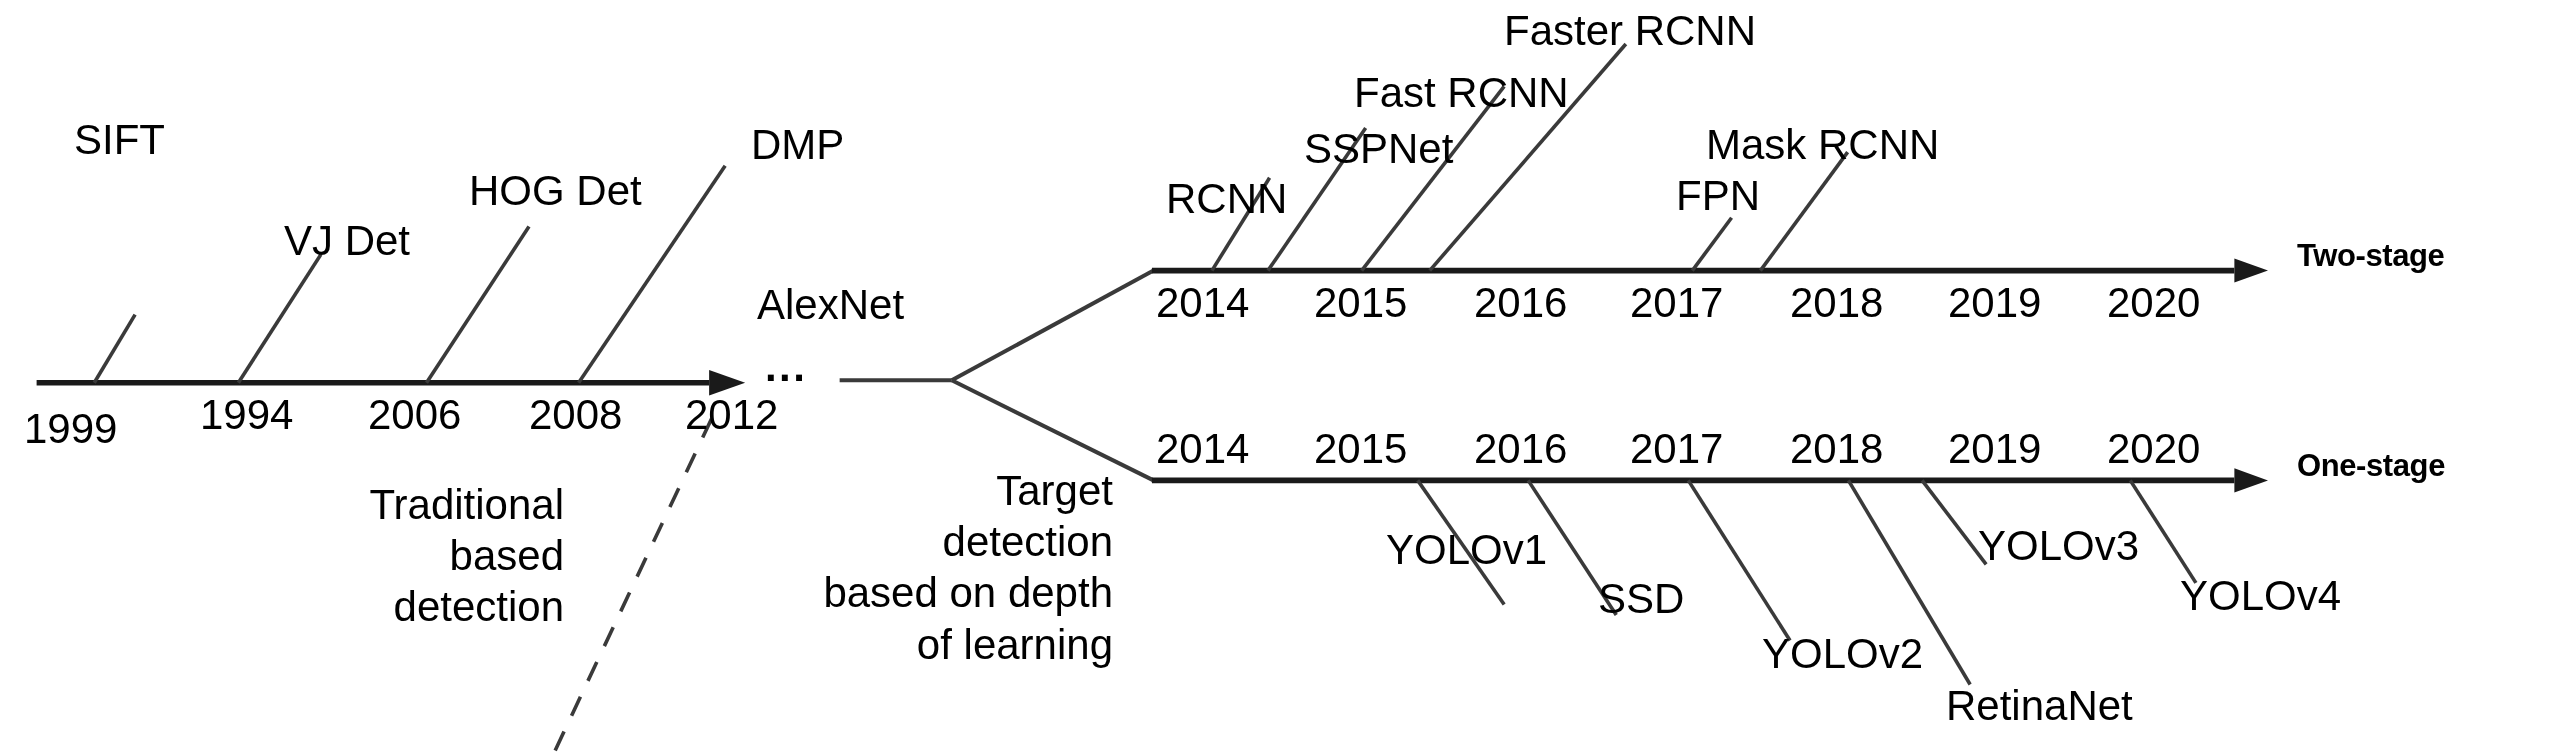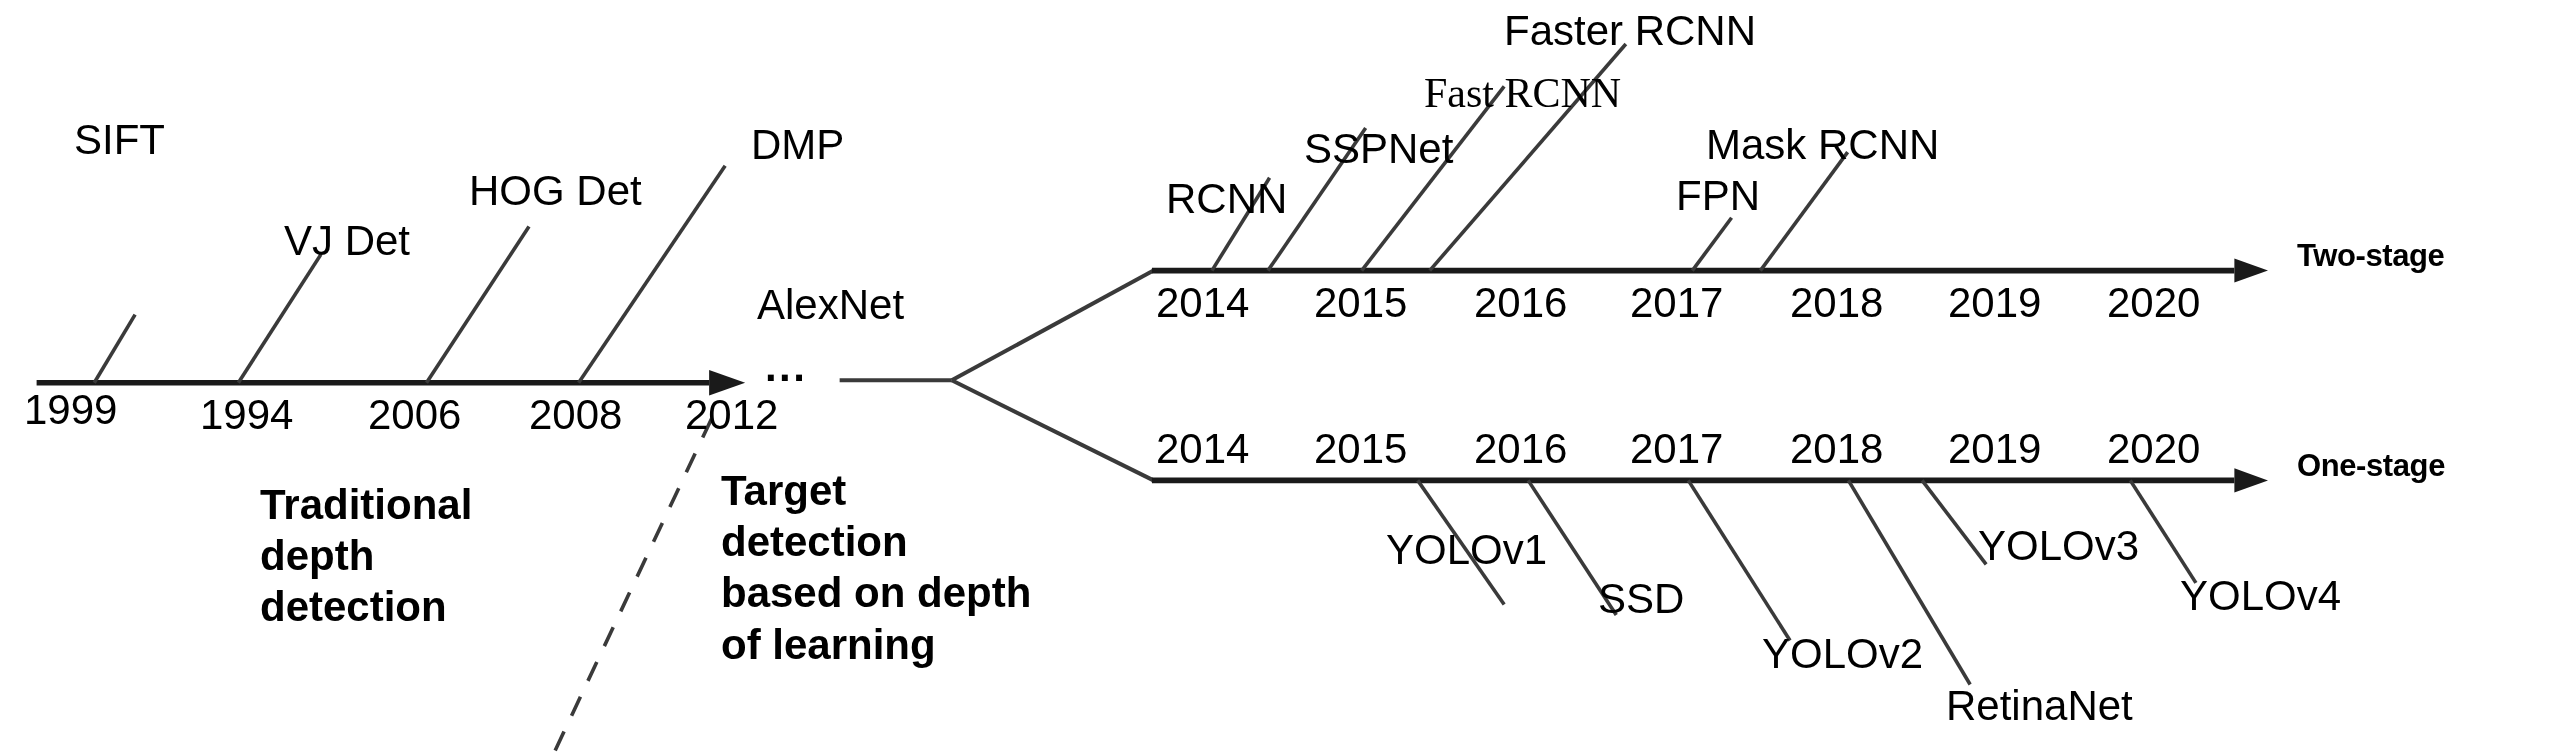--- a/index.html
+++ b/index.html
@@ -8,21 +8,21 @@
   svg#diagram{position:absolute;left:0;top:0;width:2576px;height:755px;}
   .axis-line{stroke:#1a1a1a;stroke-width:7;}
   .fork-line{stroke:#3a3a3a;stroke-width:5;}
   .lead-line{stroke:#3a3a3a;stroke-width:4.5;}
   .dash-line{stroke:#3a3a3a;stroke-width:4.5;stroke-dasharray:26 22;}
   .arrowhead{fill:#1a1a1a;}
   .lbl{position:absolute;color:#000000;font-family:"Liberation Sans", sans-serif;white-space:nowrap;line-height:1.0;}
   .milestone{font-size:42px;font-weight:400;}
   .year{font-size:42px;font-weight:400;}
   .stage-label{font-size:31px;font-weight:700;letter-spacing:-0.4px;}
-  .block-text{font-size:42px;font-weight:700;text-align:left;line-height:1.22;}
+  .block-text{font-size:42px;font-weight:400;text-align:right;line-height:1.22;}
   .ellipsis{font-size:42px;font-weight:700;letter-spacing:2.4px;}
 </style>
 </head>
 <body>
 
 <div id="stage">
 
   <svg id="diagram" viewBox="0 0 3216 943">
 
     <line class="axis-line" x1="45" y1="478" x2="885" y2="478"></line>
@@ -64,46 +64,46 @@
   <div class="lbl milestone" style="left:74px;  top:119px;">SIFT</div>
 
   <div class="lbl milestone" style="left:284px; top:220px;">VJ Det</div>
 
   <div class="lbl milestone" style="left:469px; top:170px;">HOG Det</div>
 
   <div class="lbl milestone" style="left:729px; top:124px;margin-left:22px;">DMP</div>
 
   <div class="lbl milestone" style="left:757px; top:284px;">AlexNet</div>
 
-  <div class="lbl year" style="left:24px;  top:389px;">1999</div>
+  <div class="lbl year" style="left:24px;  top:408px;">1999</div>
   <div class="lbl year" style="left:200px; top:394px;">1994</div>
   <div class="lbl year" style="left:368px; top:394px;">2006</div>
   <div class="lbl year" style="left:529px; top:394px;">2008</div>
   <div class="lbl year" style="left:685px; top:394px;">2012</div>
 
   <div class="lbl ellipsis" style="left:765px; top:346px;">...</div>
 
   <div class="lbl block-text" style="left:260px; top:479px; width:304px;">
     <div>Traditional</div>
-    <div>depth</div>
+    <div>based</div>
     <div>detection</div>
   </div>
 
   <div class="lbl block-text" style="left:721px; top:465px; width:392px;">
     <div>Target</div>
     <div>detection</div>
     <div>based on depth</div>
     <div>of learning</div>
   </div>
 
   <div class="lbl milestone" style="left:1166px; top:178px;">RCNN</div>
 
   <div class="lbl milestone" style="left:1304px; top:128px;">SSPNet</div>
 
-  <div class="lbl milestone" style="left:1424px; top:72px;font-family:Liberation Serif, serif;">Fast RCNN</div>
+  <div class="lbl milestone" style="left:1354px; top:72px;">Fast RCNN</div>
 
   <div class="lbl milestone" style="left:1504px; top:9.6px;">Faster RCNN</div>
 
   <div class="lbl milestone" style="left:1676px; top:175px;">FPN</div>
 
   <div class="lbl milestone" style="left:1706px; top:124px;">Mask RCNN</div>
 
   <div class="lbl year" style="left:1156px; top:282px;">2014</div>
   <div class="lbl year" style="left:1314px; top:282px;">2015</div>
   <div class="lbl year" style="left:1474px; top:282px;">2016</div>

